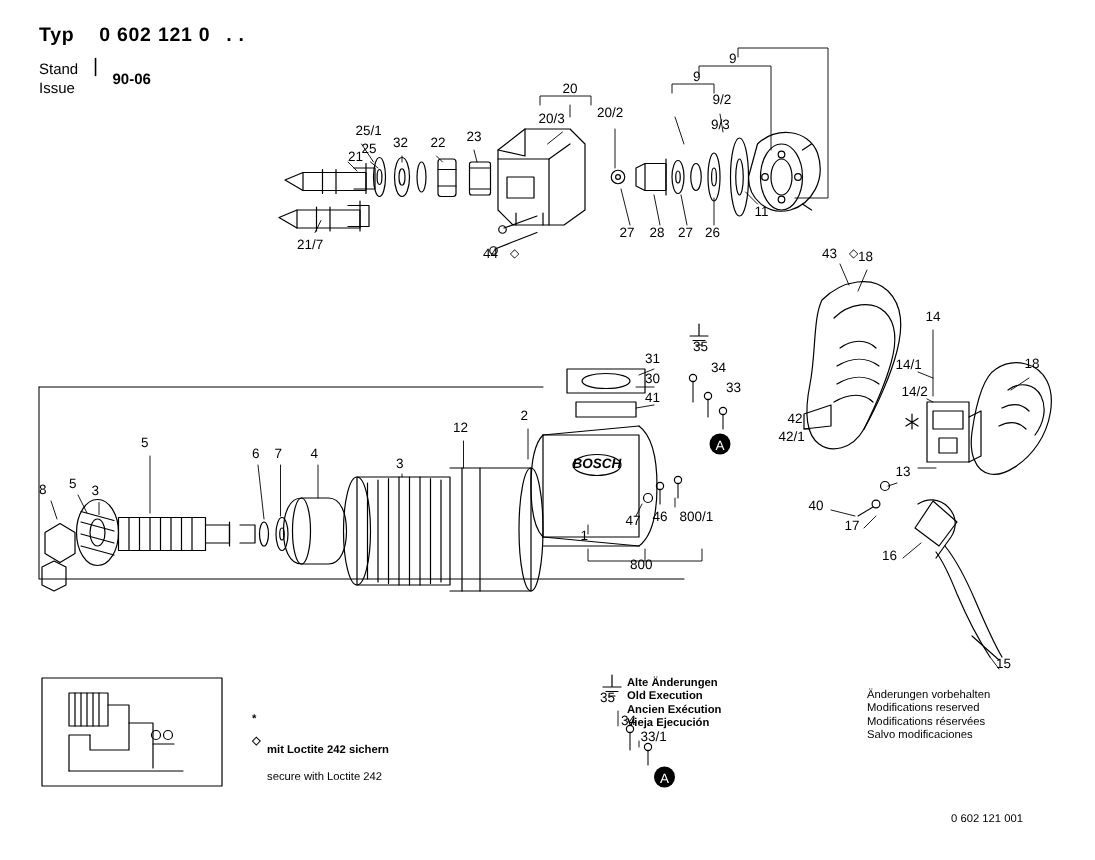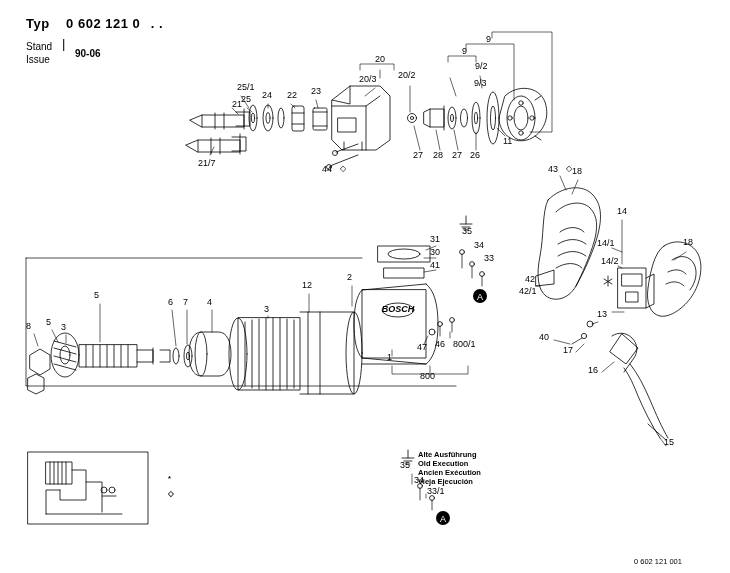--- a/index.html
+++ b/index.html
@@ -277,21 +277,21 @@
     </g>
 
     <text x="398" y="312" font-size="9" font-style="italic" font-weight="bold" text-anchor="middle" font-family="Liberation Sans, sans-serif">BOSCH</text>
   </svg>
 
   <div>
     <span class="abs num" style="left:232px;top:99px;">21</span>
     <span class="abs num" style="left:198px;top:158px;">21/7</span>
     <span class="abs num" style="left:237px;top:82px;">25/1</span>
     <span class="abs num" style="left:241px;top:94px;">25</span>
-    <span class="abs num" style="left:262px;top:90px;">24</span>
+    <span class="abs num" style="left:262px;top:90px;">32</span>
     <span class="abs num" style="left:287px;top:90px;">22</span>
     <span class="abs num" style="left:311px;top:86px;">23</span>
     <span class="abs num" style="left:375px;top:54px;">20</span>
     <span class="abs num" style="left:359px;top:74px;">20/3</span>
     <span class="abs num" style="left:398px;top:70px;">20/2</span>
     <span class="abs num" style="left:322px;top:164px;">44</span>
     <span class="abs" style="left:340px;top:164px;font-size:8px;">◇</span>
     <span class="abs num" style="left:413px;top:150px;">27</span>
     <span class="abs num" style="left:433px;top:150px;">28</span>
     <span class="abs num" style="left:452px;top:150px;">27</span>
@@ -342,27 +342,37 @@
     <span class="abs num" style="left:414px;top:475px;">34</span>
     <span class="abs num" style="left:427px;top:486px;">33/1</span>
   </div>
 
   <div class="abs" style="left:168px;top:474px;">
     <div style="display:flex;align-items:flex-start;">
       <span class="tiny-b" style="width:10px;">*</span>
     </div>
     <div style="display:flex;align-items:flex-start;margin-top:6px;">
       <span class="tiny-b" style="width:10px;">◇</span>
+      <span>
+        <span class="tiny-b">mit Loctite 242 sichern</span><br>
+        <span class="tiny">secure with Loctite 242</span>
+      </span>
     </div>
   </div>
 
   <div class="abs" style="left:418px;top:450px;">
-    <div class="tiny-b">Alte Ausführung</div>
+    <div class="tiny-b">Alte Änderungen</div>
     <div class="tiny-b">Old Execution</div>
     <div class="tiny-b">Ancien Exécution</div>
     <div class="tiny-b">Vieja Ejecución</div>
   </div>
 
-  <div class="abs" style="left:634px;top:550px;">
+  <div class="abs" style="left:578px;top:458px;">
+    <div class="tiny">Änderungen vorbehalten</div>
+    <div class="tiny">Modifications reserved</div>
+    <div class="tiny">Modifications réservées</div>
+    <div class="tiny">Salvo modificaciones</div>
+  </div>
+  <div class="abs" style="left:634px;top:535px;">
     <span class="tiny">0 602 121 001</span>
   </div>
 
 </div>
 
 </body></html>

